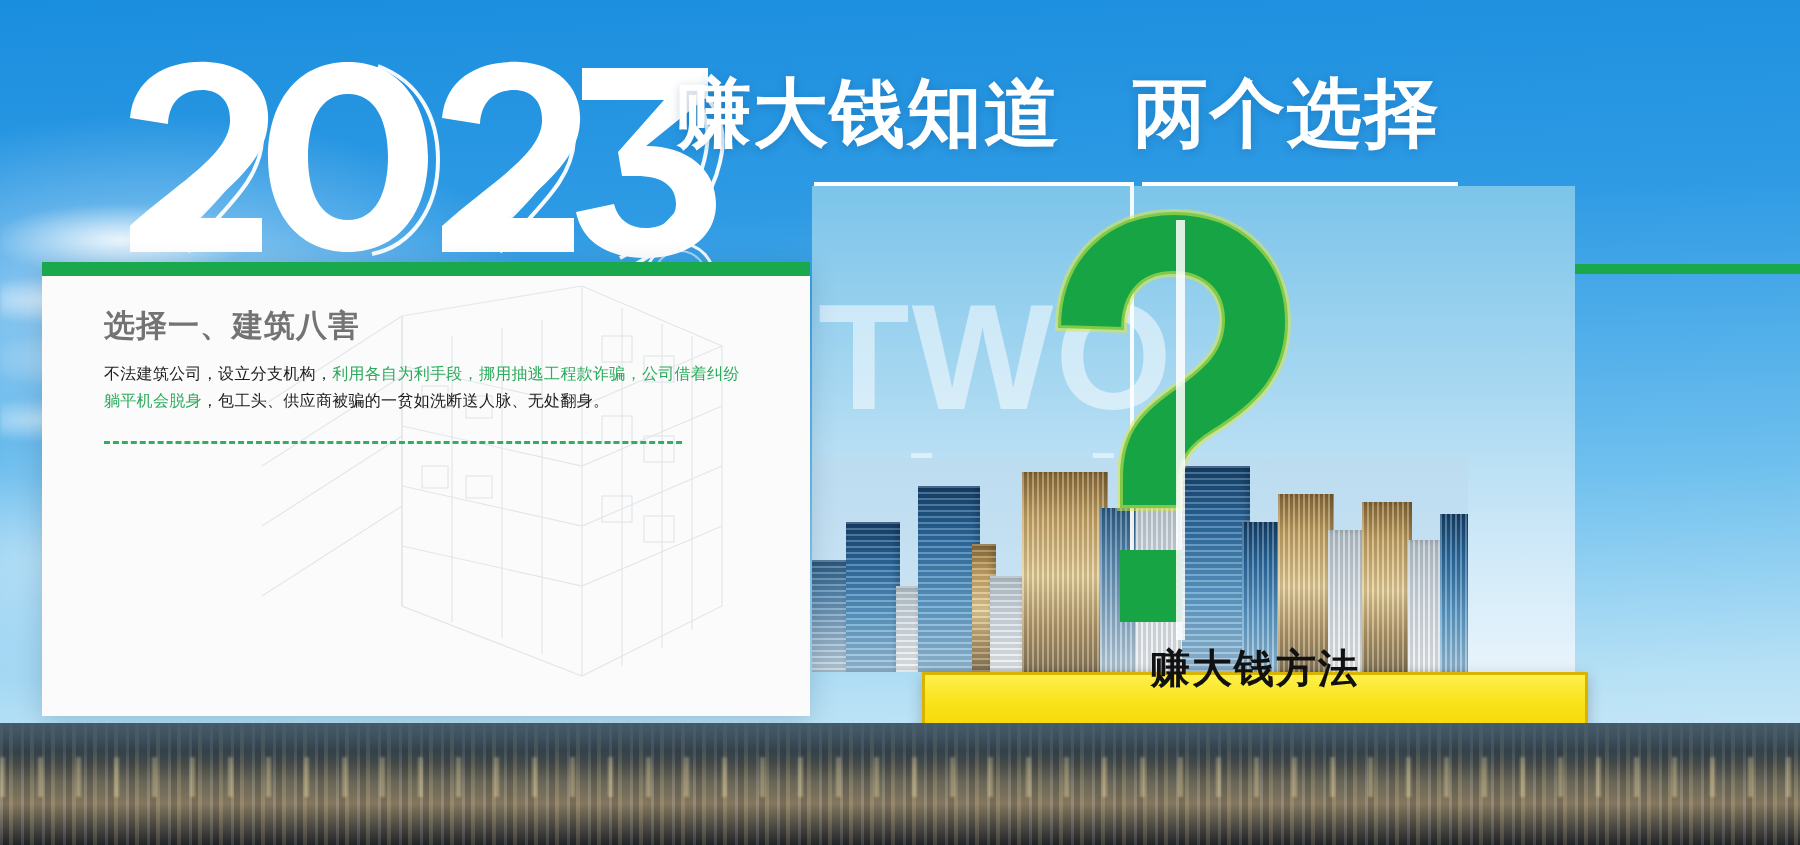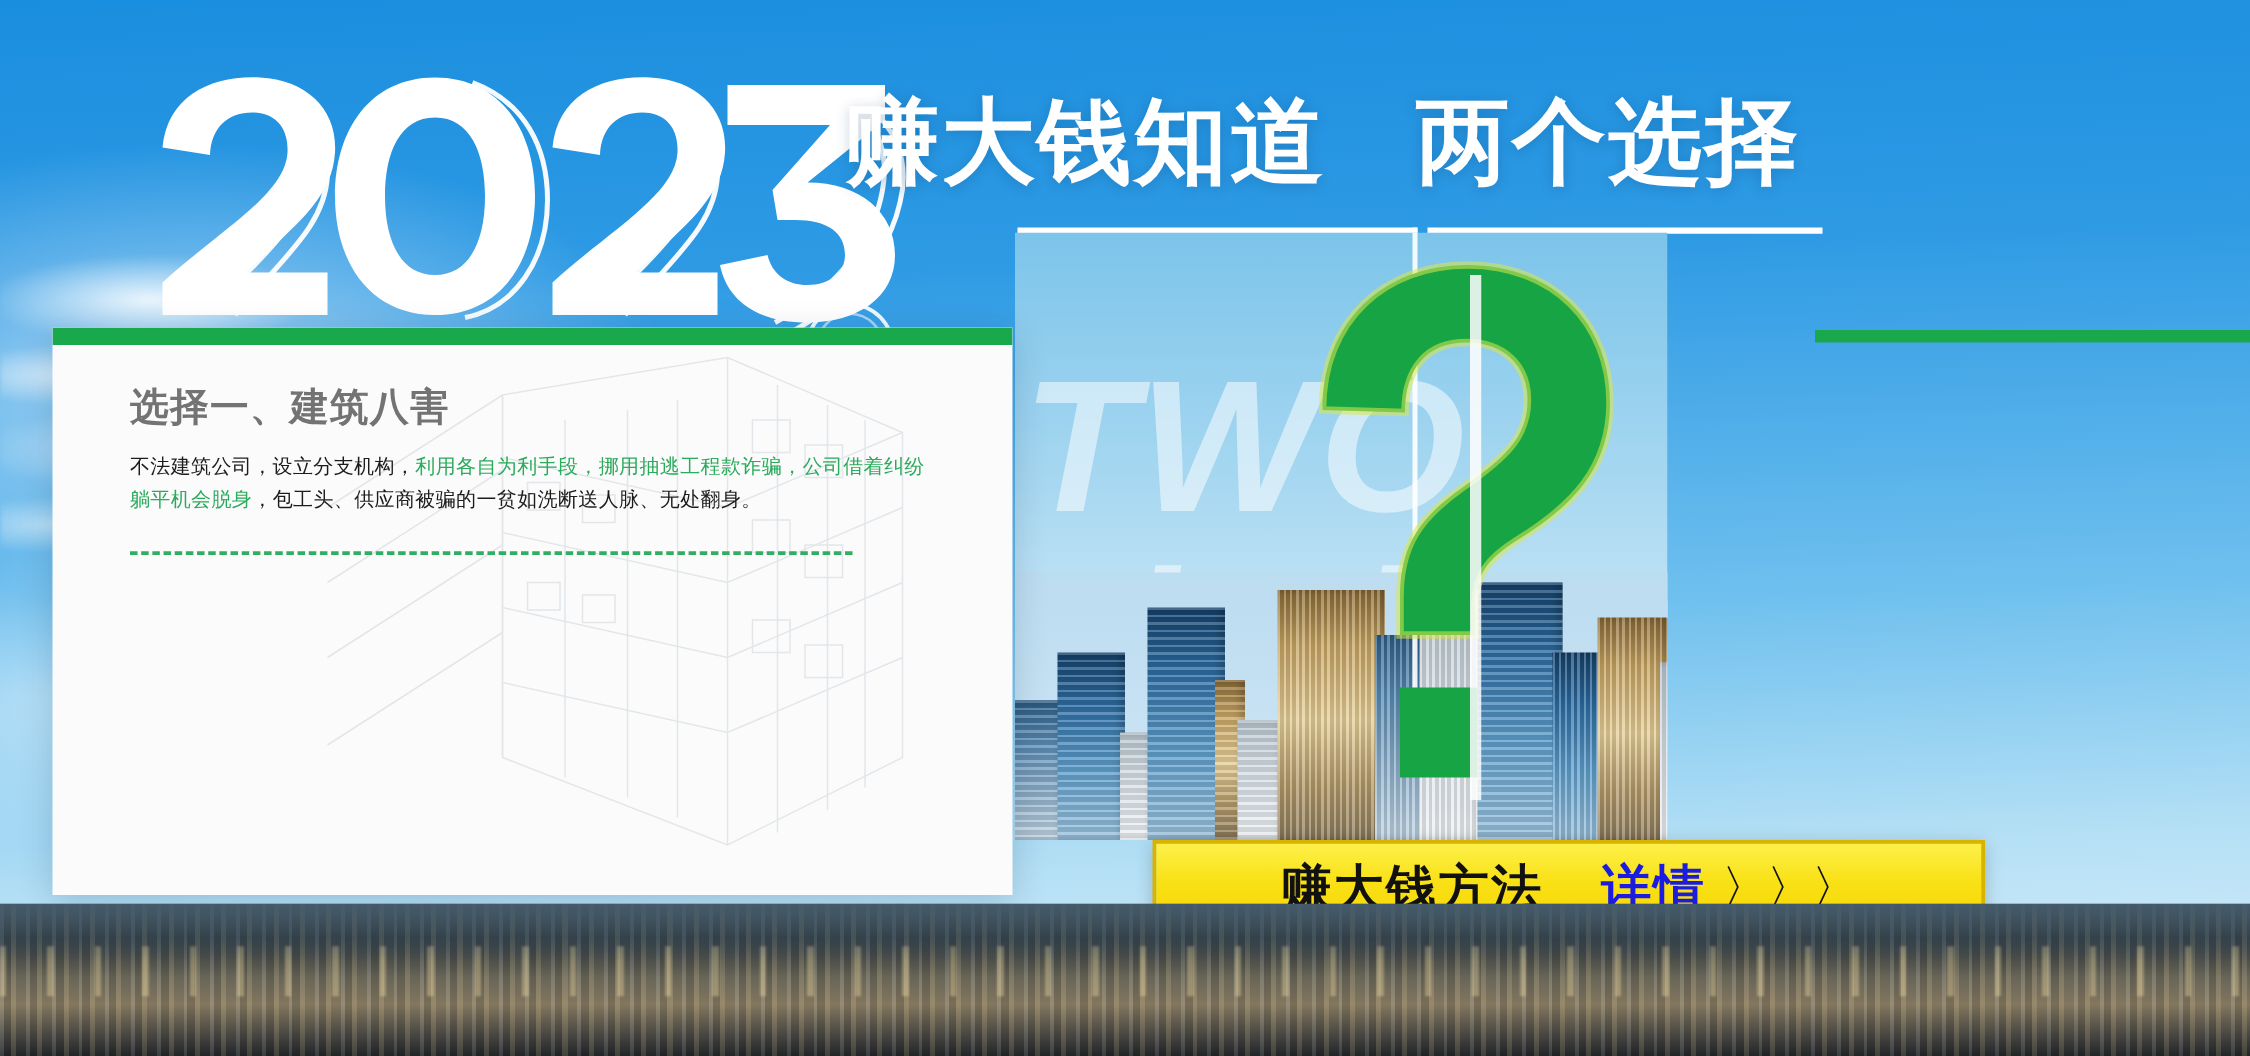--- a/index.html
+++ b/index.html
@@ -121,21 +121,21 @@
   }
   .sec-body .g{color:#2bab5c;}
   .divider{
     margin:26px 0 26px 0;height:0;
     border-top:3px dashed #30ae62;width:578px;
   }
   .sec2{margin-top:0;}
 
   
   .rpanel{
-    position:absolute;left:812px;top:186px;width:522px;height:486px;overflow:hidden;font-style:italic;
+    position:absolute;left:812px;top:186px;width:763px;height:486px;overflow:hidden;
   }
   .rpanel-sky{
     position:absolute;inset:0;
     background:linear-gradient(180deg,#7cc4ea 0%,#a8d8f1 42%,#cfe9f8 74%,#e8f4fc 100%);
   }
   .wm{
     position:absolute;color:rgba(255,255,255,.52);
     font-size:150px;font-weight:700;letter-spacing:2px;line-height:1;
     user-select:none;
   }
@@ -184,20 +184,21 @@
     position:absolute;left:318px;top:0;width:4px;height:394px;background:rgba(255,255,255,.9);
   }
 
   
   .cta{
     position:absolute;left:922px;top:672px;width:660px;height:72px;
     background:linear-gradient(180deg,#fdf04a 0%,#f9e116 42%,#f5d400 100%);
     border:3px solid #d8b400;
     display:flex;align-items:center;justify-content:center;gap:46px;
     box-shadow:0 4px 14px rgba(0,0,0,.22);
+    flex-direction:column;
   }
   .cta-main{
     color:#111111;font-size:40px;font-weight:700;letter-spacing:2px;line-height:1;
   }
   .cta-link{
     display:flex;align-items:center;gap:12px;
   }
   .cta-detail{
     color:#1b1ce0;font-size:40px;font-weight:700;letter-spacing:2px;line-height:1;
   }

